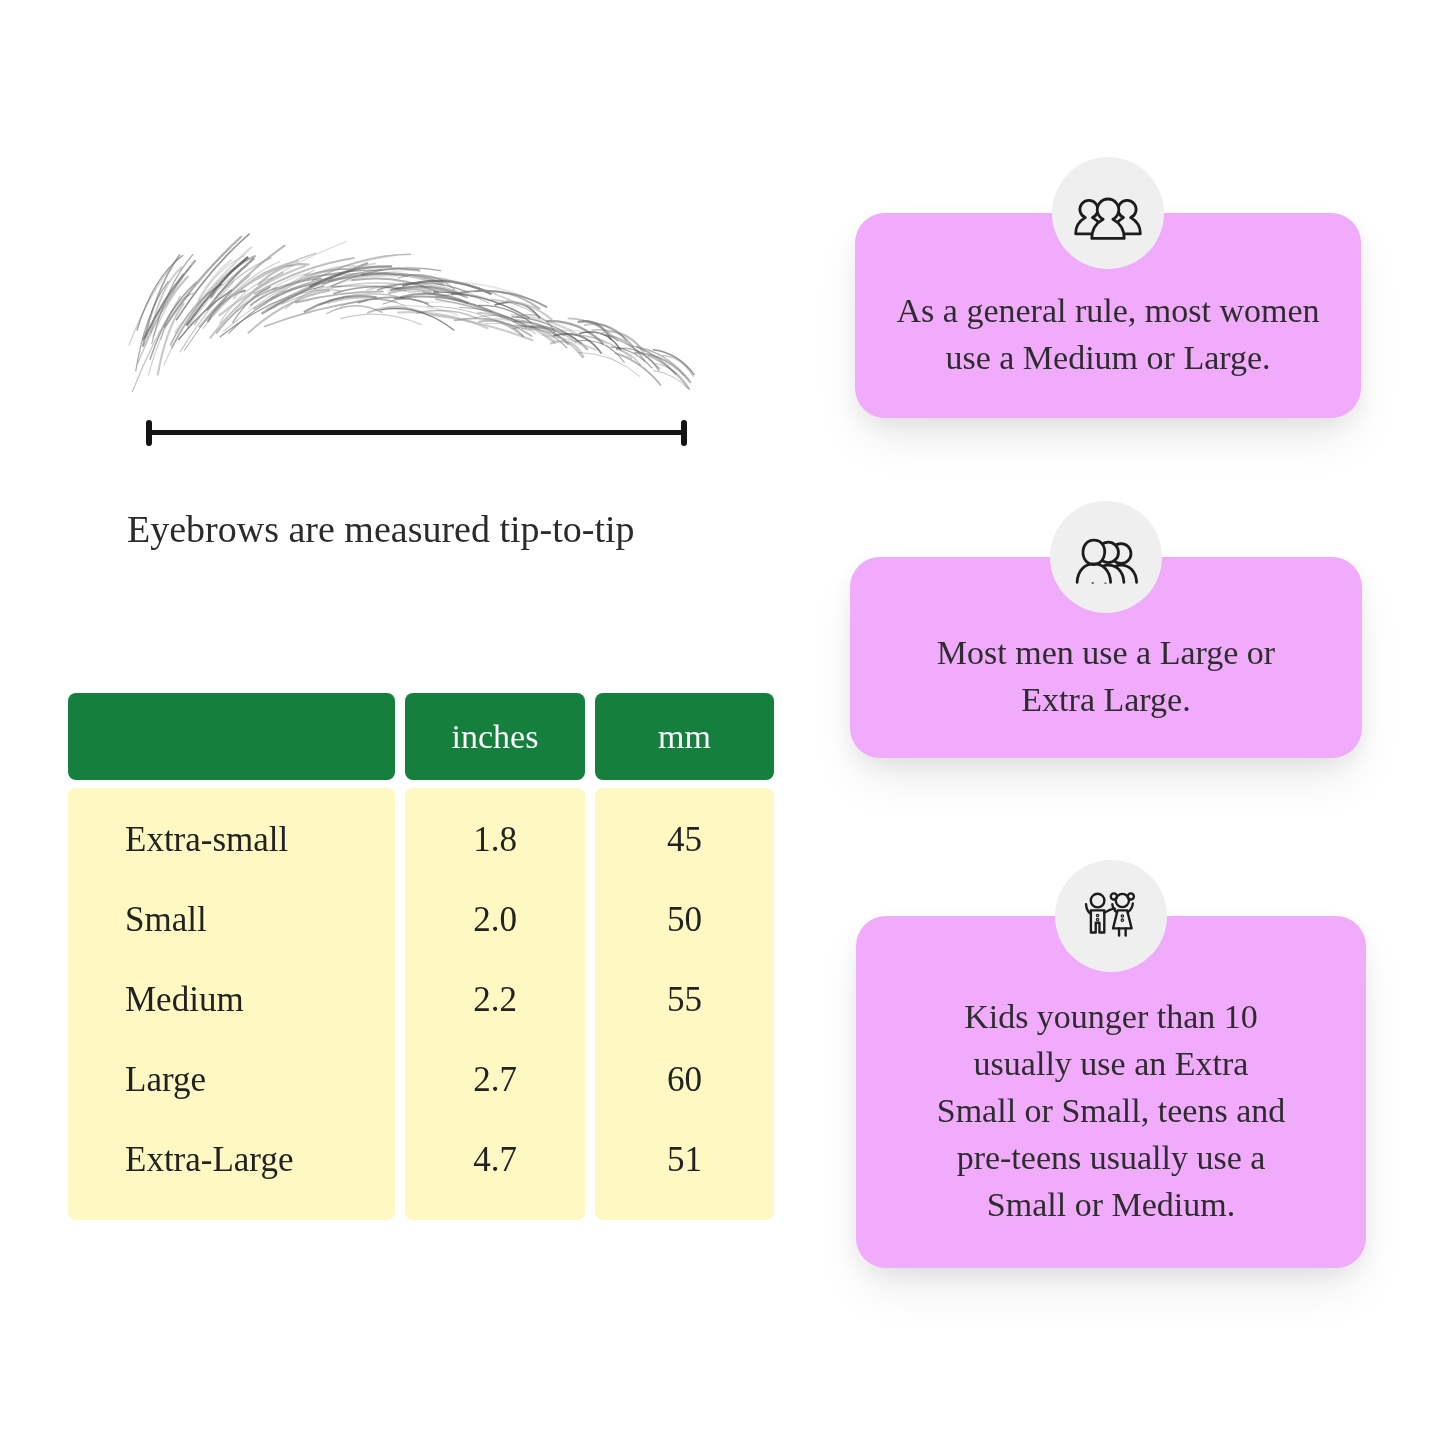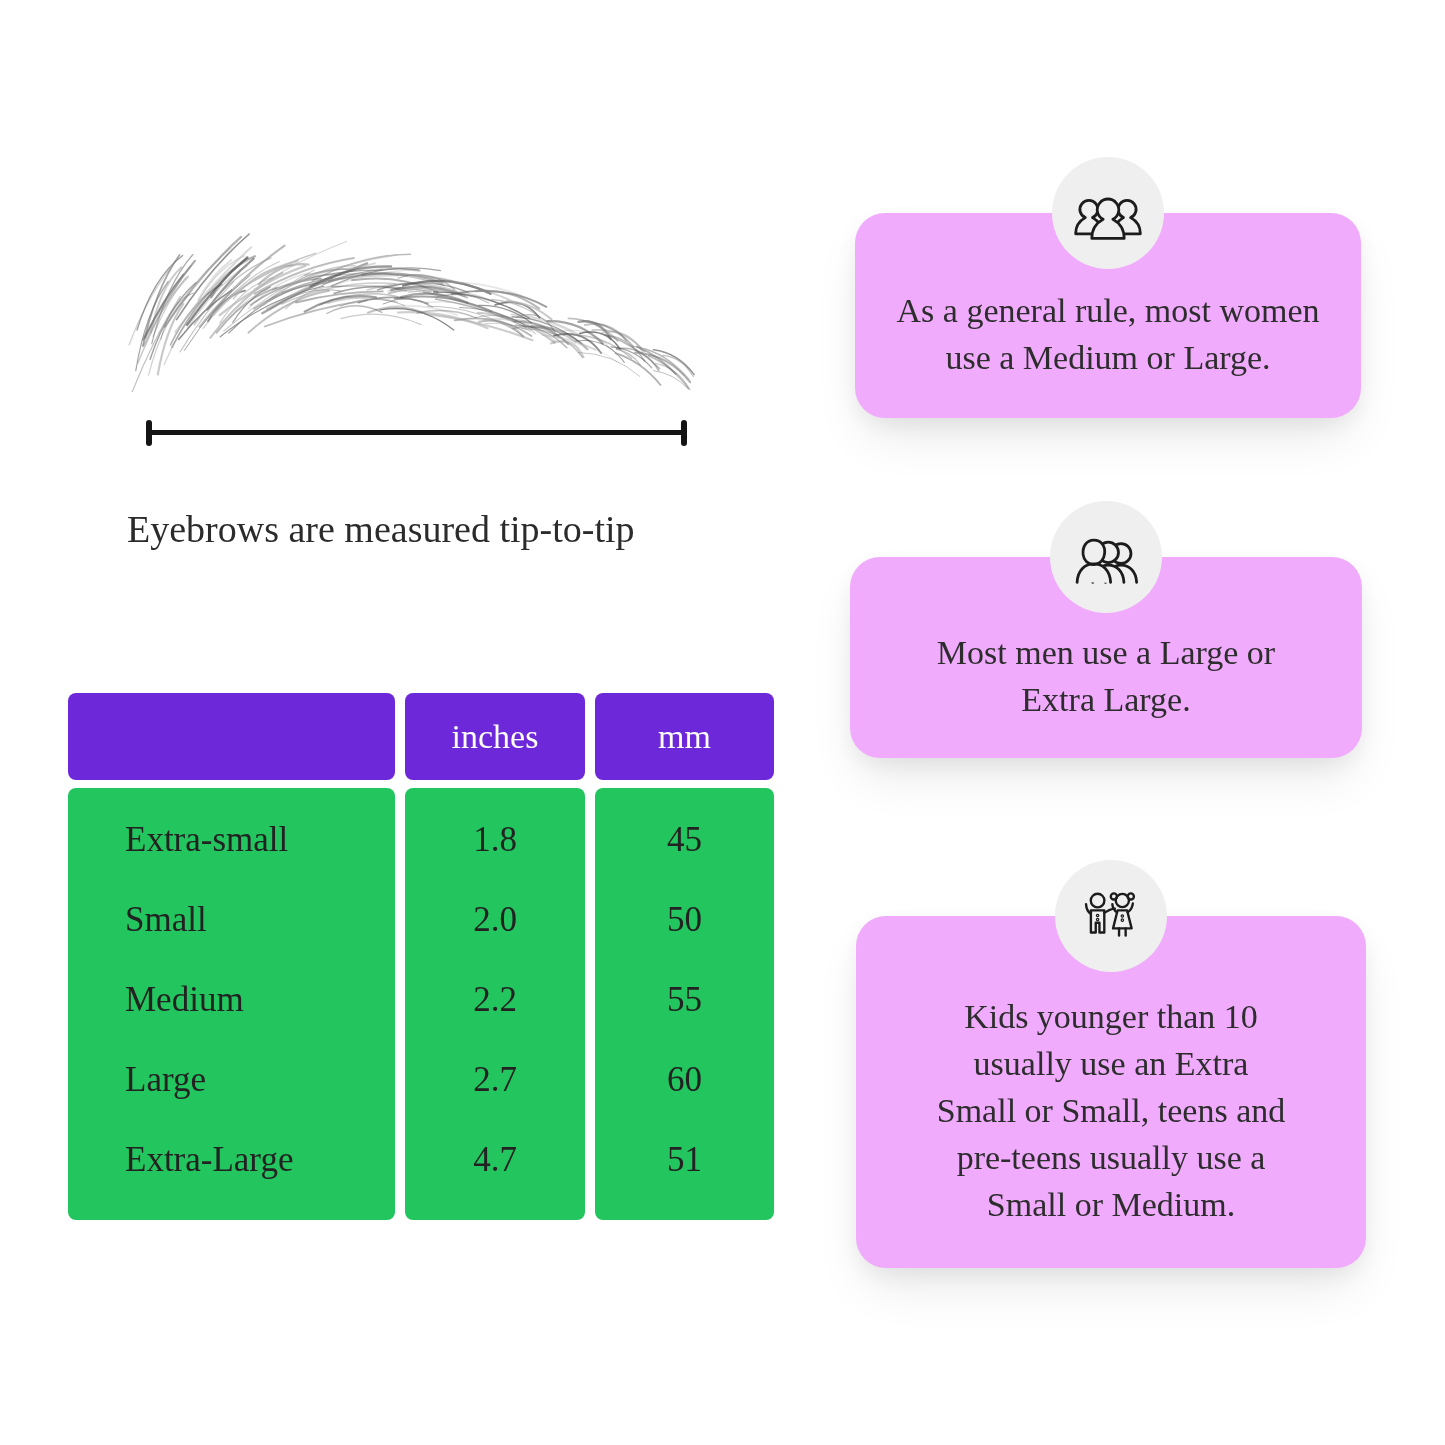--- a/index.html
+++ b/index.html
@@ -14,24 +14,24 @@
   .measure .mbar{position:absolute;left:2px;right:2px;top:10px;height:5px;background:#141414;border-radius:3px;}
   .measure .mcap{position:absolute;top:0;width:6px;height:26px;background:#141414;border-radius:3px;}
   .measure .mcap.l{left:0;} .measure .mcap.r{right:0;}
 
   
   .caption{position:absolute;left:127px;top:504px;font-size:38px;line-height:50px;color:#2b2b2b;}
 
   
   .thead,.tbody{position:absolute;left:68px;display:grid;grid-template-columns:327px 180px 179px;column-gap:10px;}
   .thead{top:693px;}
-  .thcell{background:#6d28d9;color:#ffffff;height:87px;border-radius:8px;
+  .thcell{background:#15803d;color:#ffffff;height:87px;border-radius:8px;
           display:flex;align-items:center;justify-content:center;font-size:34px;}
   .tbody{top:788px;}
-  .tcol{background:#22c55e;border-radius:8px;padding:12px 0 20px 0;}
+  .tcol{background:#fef9c3;border-radius:8px;padding:12px 0 20px 0;}
   .tcell{height:80px;display:flex;align-items:center;font-size:35px;color:#222;}
   .tcol.labels .tcell{padding-left:57px;}
   .tcol.nums .tcell{justify-content:center;}
 
   
   .card{position:absolute;background:#f0abfc;border-radius:30px;
         box-shadow:0 25px 50px -10px rgba(0,0,0,0.10),0 8px 20px rgba(0,0,0,0.05);
         display:flex;flex-direction:column;justify-content:center;align-items:center;
         padding:60px 30px 24px 30px;box-sizing:border-box;text-align:center;}
   .card1{left:855px;top:213px;width:506px;height:205px;}

